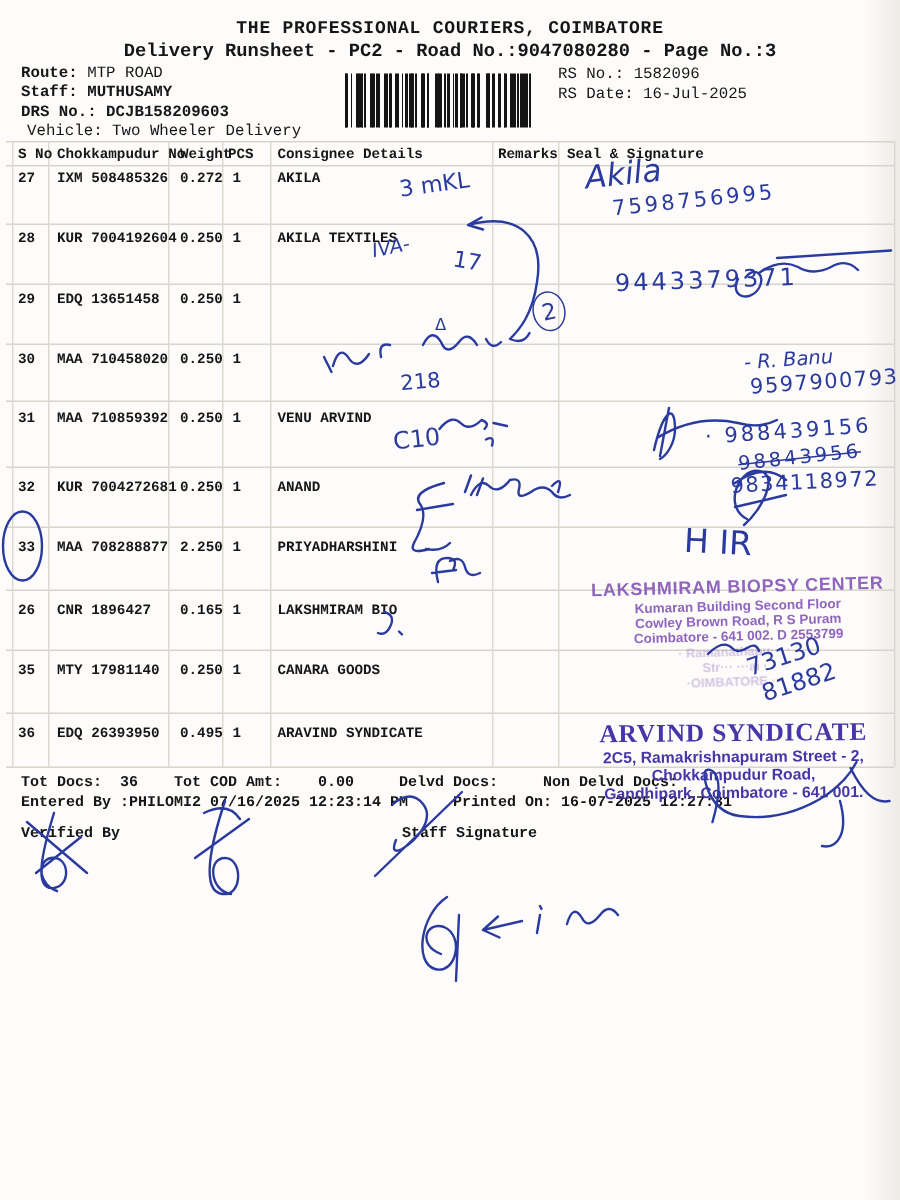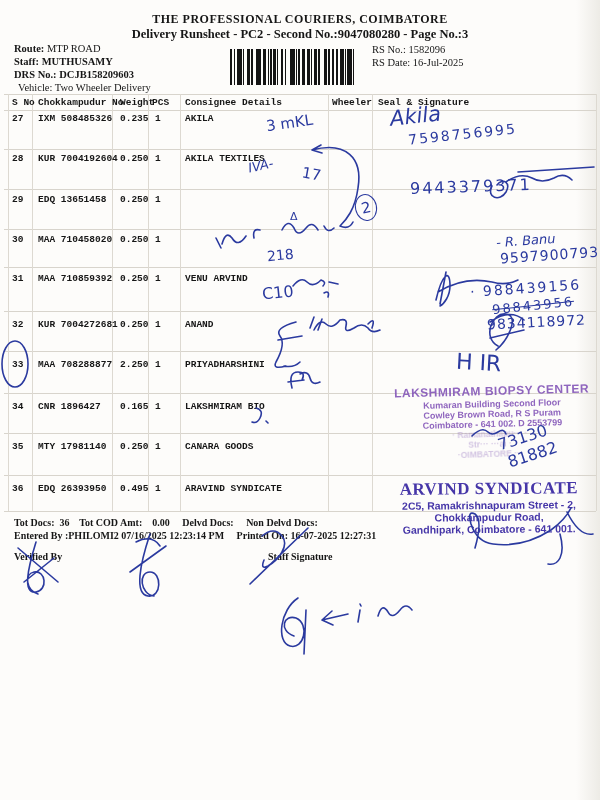--- a/index.html
+++ b/index.html
@@ -1,19 +1,19 @@
 <!DOCTYPE html>
 <html><head>
 <meta charset="utf-8">
 <style>
   html,body{margin:0;padding:0;}
   body{width:600px;height:800px;position:relative;overflow:hidden;
        background:linear-gradient(90deg,#fdfcfa 0,#fdfcfa 96%,#edebe6 100%);
        font-family:"Liberation Mono","DejaVu Sans Mono",monospace;color:#161616;}
-  .t{position:absolute;white-space:pre;font-family:Liberation Serif, serif;}
+  .t{position:absolute;white-space:pre;}
   .b{font-weight:700;}
   .center{left:0;width:600px;text-align:center;}
   .hl{position:absolute;background:#d8d4cc;height:1px;}
   .vl{position:absolute;background:#ddd9d1;width:1px;}
   .cell{position:absolute;font-size:9.5px;font-weight:700;white-space:pre;}
   .hw{position:absolute;color:#2b3a9f;font-family:"DejaVu Sans",sans-serif;white-space:pre;z-index:6;}
   .it{font-style:italic;}
   .strike{text-decoration:line-through;}
   .circ2{border:1.6px solid #2b3a9f;border-radius:50%;width:20px;height:25px;
          display:flex;align-items:center;justify-content:center;transform:rotate(-12deg);}
@@ -34,21 +34,21 @@
         #ffffff00 5px 9px,#141414 9px 12px,#ffffff00 12px 13px,#141414 13px 14px,#ffffff00 14px 17px),
       repeating-linear-gradient(90deg,#141414 0 1px,#ffffff00 1px 7px,#141414 7px 9px,#ffffff00 9px 11px);}
   svg.ink{position:absolute;left:0;top:0;z-index:7;pointer-events:none;}
 </style>
 </head>
 <body>
 
 <div>
 
   <div class="t b center" style="top:12px;font-size:12px;letter-spacing:.5px">THE PROFESSIONAL COURIERS, COIMBATORE</div>
-  <div class="t b center" style="top:27px;font-size:12.5px">Delivery Runsheet - PC2 - Second No.:9047080280 - Page No.:3</div>
+  <div class="t b center" style="top:27px;font-size:12.5px">Delivery Runsheet - PC2 - Road No.:9047080280 - Page No.:3</div>
 
   <div class="t" style="left:14px;top:43px;font-size:10.5px"><span class="b">Route:</span> <span>MTP ROAD</span></div>
   <div class="t b" style="left:14px;top:56px;font-size:10.5px"><span>Staff:</span> <span>MUTHUSAMY</span></div>
   <div class="t b" style="left:14px;top:69px;font-size:10.5px"><span>DRS No.:</span> <span>DCJB158209603</span></div>
   <div class="t" style="left:18px;top:82px;font-size:10.5px"><span>Vehicle:</span> <span>Two Wheeler Delivery</span></div>
 
   <div class="barcode"></div>
   <div class="t" style="left:372px;top:44px;font-size:10.5px"><span>RS No.:</span> <span>1582096</span></div>
   <div class="t" style="left:372px;top:57px;font-size:10.5px"><span>RS Date:</span> <span>16-Jul-2025</span></div>
 
@@ -72,28 +72,28 @@
   <div class="vl" style="left:328px;top:94px;height:417px"></div>
   <div class="vl" style="left:372px;top:94px;height:417px"></div>
   <div class="vl" style="left:596px;top:94px;height:417px"></div>
 
   <div>
     <span class="cell" style="left:12px;top:97px">S No</span>
     <span class="cell" style="left:38px;top:97px">Chokkampudur No</span>
     <span class="cell" style="left:120px;top:97px">Weight</span>
     <span class="cell" style="left:152px;top:97px">PCS</span>
     <span class="cell" style="left:185px;top:97px">Consignee Details</span>
-    <span class="cell" style="left:332px;top:97px">Wheeler</span>
+    <span class="cell" style="left:332px;top:97px">Remarks</span>
     <span class="cell" style="left:378px;top:97px">Seal &amp; Signature</span>
   </div>
 
   <div>
     <span class="cell" style="left:12px;top:113px">27</span>
     <span class="cell" style="left:38px;top:113px">IXM 508485326</span>
-    <span class="cell" style="left:120px;top:113px">0.235</span>
+    <span class="cell" style="left:120px;top:113px">0.272</span>
     <span class="cell" style="left:155px;top:113px">1</span>
     <span class="cell" style="left:185px;top:113px">AKILA</span>
   </div>
   <div>
     <span class="cell" style="left:12px;top:153px">28</span>
     <span class="cell" style="left:38px;top:153px">KUR 7004192604</span>
     <span class="cell" style="left:120px;top:153px">0.250</span>
     <span class="cell" style="left:155px;top:153px">1</span>
     <span class="cell" style="left:185px;top:153px">AKILA TEXTILES</span>
   </div>
@@ -126,21 +126,21 @@
     <span class="cell" style="left:185px;top:319px">ANAND</span>
   </div>
   <div>
     <span class="cell" style="left:12px;top:359px">33</span>
     <span class="cell" style="left:38px;top:359px">MAA 708288877</span>
     <span class="cell" style="left:120px;top:359px">2.250</span>
     <span class="cell" style="left:155px;top:359px">1</span>
     <span class="cell" style="left:185px;top:359px">PRIYADHARSHINI</span>
   </div>
   <div>
-    <span class="cell" style="left:12px;top:401px">34</span>
+    <span class="cell" style="left:12px;top:401px">26</span>
     <span class="cell" style="left:38px;top:401px">CNR 1896427</span>
     <span class="cell" style="left:120px;top:401px">0.165</span>
     <span class="cell" style="left:155px;top:401px">1</span>
     <span class="cell" style="left:185px;top:401px">LAKSHMIRAM BIO</span>
   </div>
   <div>
     <span class="cell" style="left:12px;top:441px">35</span>
     <span class="cell" style="left:38px;top:441px">MTY 17981140</span>
     <span class="cell" style="left:120px;top:441px">0.250</span>
     <span class="cell" style="left:155px;top:441px">1</span>

